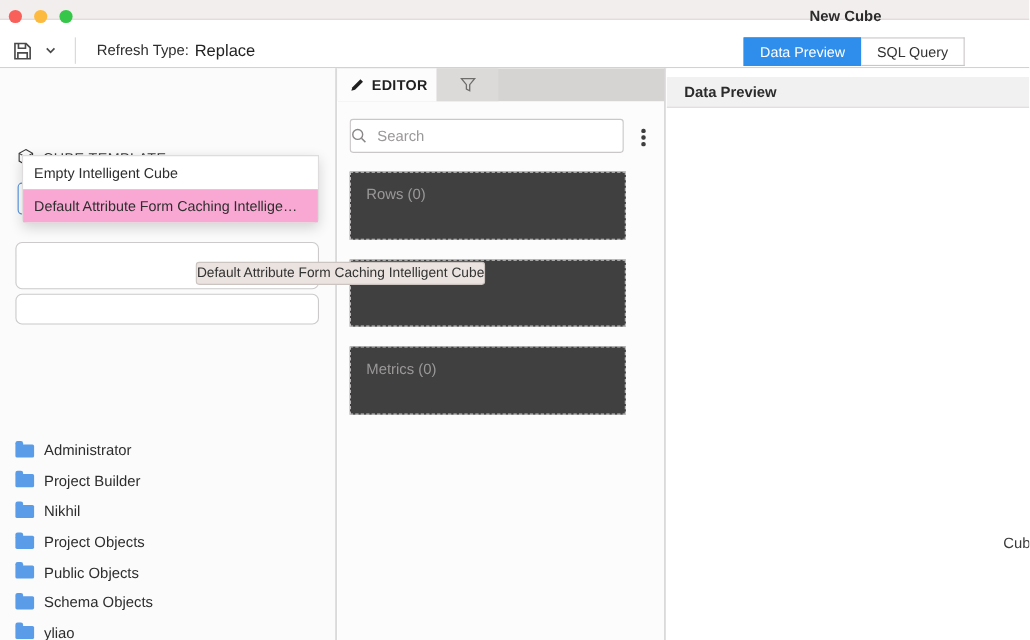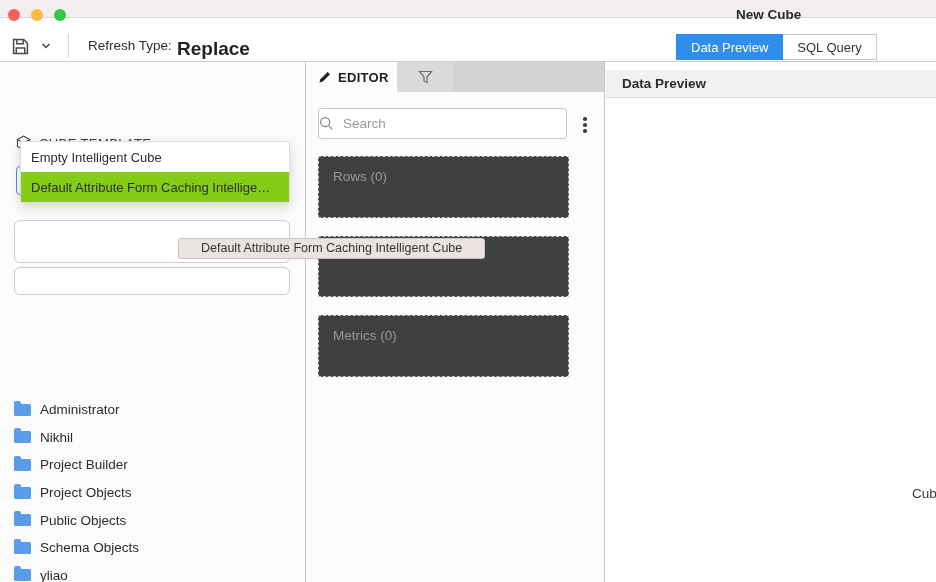--- a/index.html
+++ b/index.html
@@ -19,21 +19,21 @@
 
   
   .toolbar { position:absolute; left:0; top:30px; width:936px; height:32px;
     background:#ffffff; border-bottom:1px solid #cfcccc; }
   .icon-btn { position:absolute; top:5px; width:24px; height:22px; display:flex;
     align-items:center; justify-content:center; cursor:pointer; }
   .save-btn { left:8px; }
   .save-caret { left:34px; }
   .tb-sep { position:absolute; left:68px; top:4px; width:1px; height:24px; background:#d8d5d5; }
   .refresh-label { position:absolute; left:88px; top:8px; font-size:13.5px; color:#2e2e2e; }
-  .refresh-value { position:absolute; left:177px; top:8px; font-size:19px; font-weight:bold; color:#222; }
+  .refresh-value { position:absolute; left:177px; top:8px; font-size:15px; font-weight:normal; color:#222; }
   .seg { position:absolute; left:676px; top:4px; height:26px; display:flex; }
   .seg-btn { height:26px; padding:0 14px; display:flex; align-items:center; font-size:13px; cursor:pointer; }
   .seg-btn.active { background:#2f8deb; color:#fff; font-weight:500; border:1px solid #2f8deb; }
   .seg-btn.inactive { background:#fff; color:#333; border:1px solid #c9c6c6; border-left:none; }
 
   
   .left-panel { position:absolute; left:0; top:62px; width:306px; height:520px;
     background:#fbfbfb; border-right:1px solid #c6c3c3; overflow:hidden; }
   .cube-header { position:absolute; left:16px; top:73px; display:flex; align-items:center; gap:8px; }
   .cube-header span.lbl { font-size:13px; font-weight:500; letter-spacing:.4px; color:#3a3a3a; }
@@ -46,25 +46,25 @@
   .hidden-sliver { position:absolute; left:14px; width:276px; background:#fff;
     border:1px solid #cccaca; border-radius:6px; z-index:1; }
   .sliver1 { top:158px; height:43px; }
   .sliver2 { top:205px; height:28px; }
 
   .dropdown { position:absolute; left:20px; top:141px; width:270px; z-index:20;
     background:#fff; border:1px solid #dedcdc; border-radius:0 0 4px 4px;
     box-shadow:0 4px 12px rgba(0,0,0,.16); }
   .dd-item { height:30px; display:flex; align-items:center; padding-left:10px;
     font-size:13px; color:#2e2e2e; white-space:nowrap; overflow:hidden; cursor:pointer; }
-  .dd-item.highlight { background:#84cc16; }
+  .dd-item.highlight { background:#f9a8d4; }
 
   .tooltip { position:absolute; left:178px; top:238px; height:21px; z-index:21;
     background:#eae3df; border:1px solid #ccc4c0; border-radius:3px;
-    padding:0 22px; font-size:12.5px; line-height:19px; color:#333; white-space:nowrap; }
+    padding:0 0; font-size:12.5px; line-height:19px; color:#333; white-space:nowrap; }
 
   .results-box { position:absolute; left:14px; top:258px; width:276px; height:65px; background:#e9e8e8; }
   .results-count { position:absolute; left:11px; top:10px; font-size:12.5px; color:#979494; }
   .results-folder { position:absolute; left:22px; top:31px; display:flex; align-items:center; gap:6px; cursor:pointer; }
   .results-folder .num { font-size:13.5px; color:#4a90e2; }
 
   .folder-list { position:absolute; left:0; top:334px; width:306px; }
   .folder-row { height:27.6px; display:flex; align-items:center; gap:9px; padding-left:14px; cursor:pointer; }
   .folder-row .name { font-size:13.5px; color:#2d2d2d; }
   .folder-icon { position:relative; width:17px; height:12px; background:#5b9ce8; border-radius:1.5px; flex:0 0 17px; }
@@ -174,25 +174,25 @@
     </div>
 
 
     <div class="folder-list">
       <div class="folder-row">
         <span class="folder-icon"></span>
         <span class="name">Administrator</span>
       </div>
       <div class="folder-row">
         <span class="folder-icon"></span>
+        <span class="name">Project Builder</span>
+      </div>
+      <div class="folder-row">
+        <span class="folder-icon"></span>
         <span class="name">Nikhil</span>
-      </div>
-      <div class="folder-row">
-        <span class="folder-icon"></span>
-        <span class="name">Project Builder</span>
       </div>
       <div class="folder-row">
         <span class="folder-icon"></span>
         <span class="name">Project Objects</span>
       </div>
       <div class="folder-row">
         <span class="folder-icon"></span>
         <span class="name">Public Objects</span>
       </div>
       <div class="folder-row">

